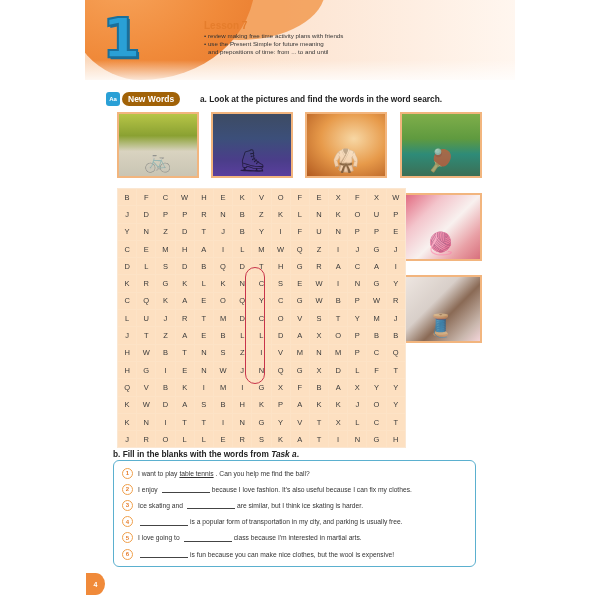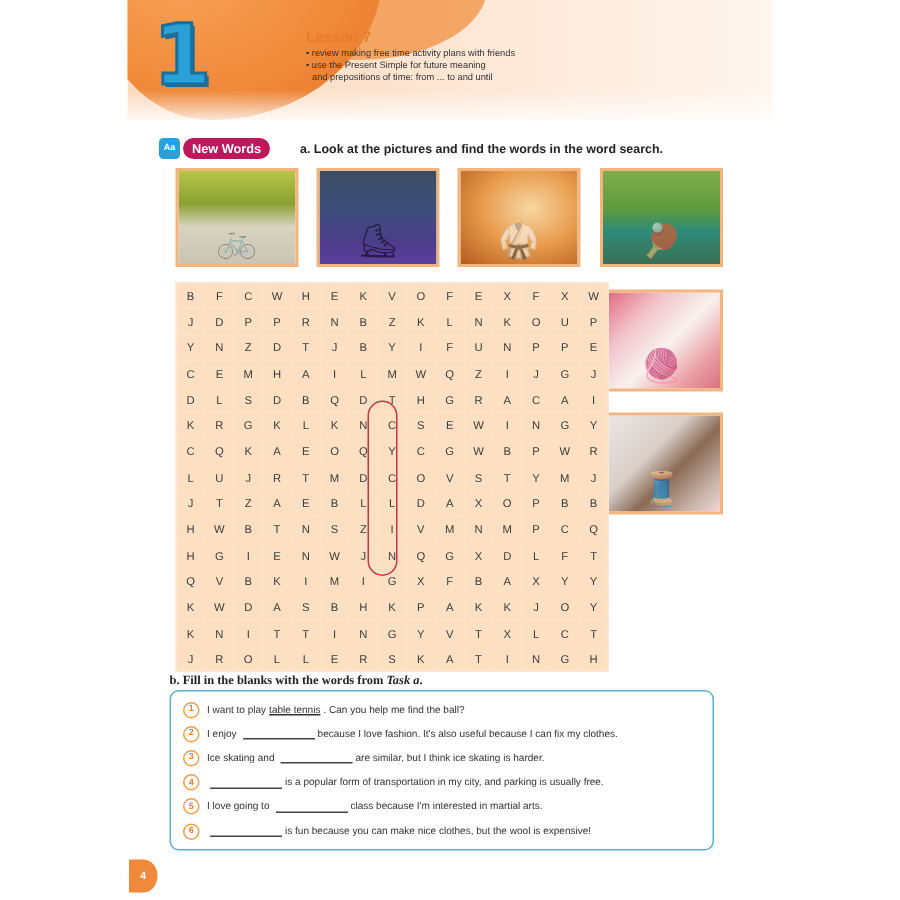--- a/index.html
+++ b/index.html
@@ -23,21 +23,21 @@
     -webkit-text-stroke: 2px #1b6f9a; text-shadow: 2px 2px 0 #1b6f9a; }
 
   .lesson-title { position: absolute; left: 204px; top: 20px; color: #e57d2c; font-weight: bold; font-size: 10px; }
   .lesson-obj { position: absolute; left: 204px; top: 32px; font-size: 6.2px; color: #333; line-height: 8px; }
   .lesson-obj div { white-space: nowrap; }
 
   
   .nw-badge { position: absolute; left: 106px; top: 92px; display: flex; align-items: center; }
   .nw-icon { width: 14px; height: 14px; background: #2aa0d6; border-radius: 3px; color: #fff;
     font-size: 6px; font-weight: bold; display: flex; align-items: center; justify-content: center; }
-  .nw-label { background: #be185d; color: #fff; font-weight: bold; font-size: 8.5px;
+  .nw-label { background: #a16207; color: #fff; font-weight: bold; font-size: 8.5px;
     padding: 2px 6px; border-radius: 8px; margin-left: 2px; }
   .task-a { position: absolute; left: 200px; top: 94px; font-size: 8.3px; font-weight: bold; color: #222; white-space: nowrap; }
 
   
   .pic { position: absolute; border: 2px solid #f2b57e; overflow: hidden; }
   .pic-cycling { left: 117px; top: 112px; width: 82px; height: 66px;
     background: linear-gradient(180deg, #b7c547 0%, #8aa132 35%, #d9d3c0 60%, #c9c5b4 100%); }
   .pic-skating { left: 211px; top: 112px; width: 82px; height: 66px;
     background: linear-gradient(180deg, #3d4b63 0%, #3c4f7a 40%, #4b3d8a 75%, #5a3f9e 100%); }
   .pic-karate { left: 305px; top: 112px; width: 82px; height: 66px;
@@ -53,21 +53,21 @@
   
   .grid { position: absolute; left: 117px; top: 188px; display: grid;
     grid-template-columns: repeat(15, 18.2px); grid-template-rows: repeat(15, 16.3px);
     background: #fde3c6; gap: 1px; border: 1px solid #fbe7d2; }
   .cell { background: #fde0c1; display: flex; align-items: center; justify-content: center;
     font-size: 7.5px; color: #3a3a3a; }
   .cycling-circle { position: absolute; left: 245px; top: 267px; width: 20px; height: 117px;
     border: 1.3px solid #c8344a; border-radius: 10px; pointer-events: none; }
 
   
-  .task-b { position: absolute; left: 113px; top: 449px; font-size: 8.3px; font-weight: bold; color: #222; font-family: Liberation Serif, serif; }
+  .task-b { position: absolute; left: 113px; top: 449px; font-size: 8.3px; font-weight: bold; color: #222; }
   .task-b i { font-style: italic; }
   .b-box { position: absolute; left: 113px; top: 460px; width: 363px; height: 107px;
     border: 1.5px solid #5bb0cf; border-radius: 6px; padding: 4px 8px; }
   .b-row { display: flex; align-items: center; height: 16.2px; font-size: 6.7px; color: #333; white-space: nowrap; }
   .b-num { width: 11px; height: 11px; border: 1.3px solid #f0a04b; border-radius: 50%;
     color: #e57d2c; font-size: 6px; display: flex; align-items: center; justify-content: center;
     margin-right: 5px; flex-shrink: 0; font-weight: bold; }
   .blank { display: inline-block; width: 48px; border-bottom: 0.8px solid #444; height: 8px; margin: 0 2px; }
   .answer { text-decoration: underline; margin: 0 2px; }
 

